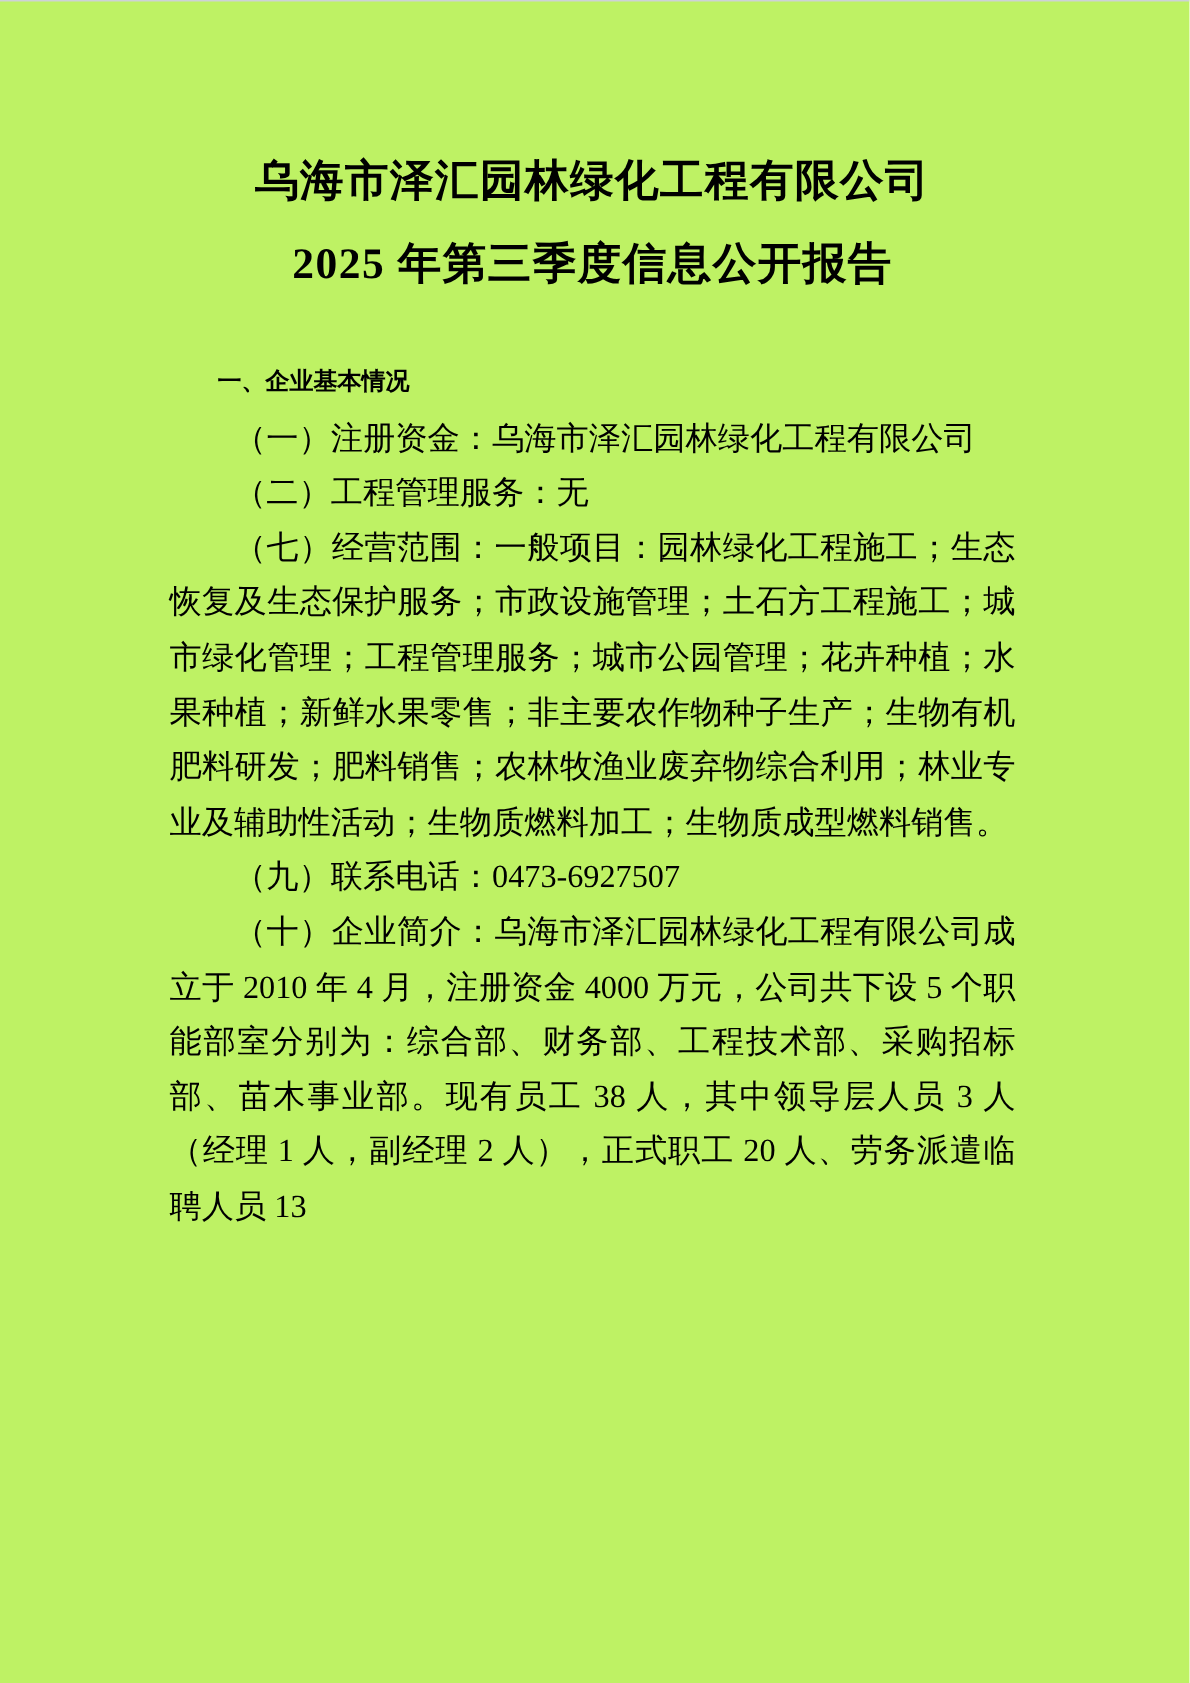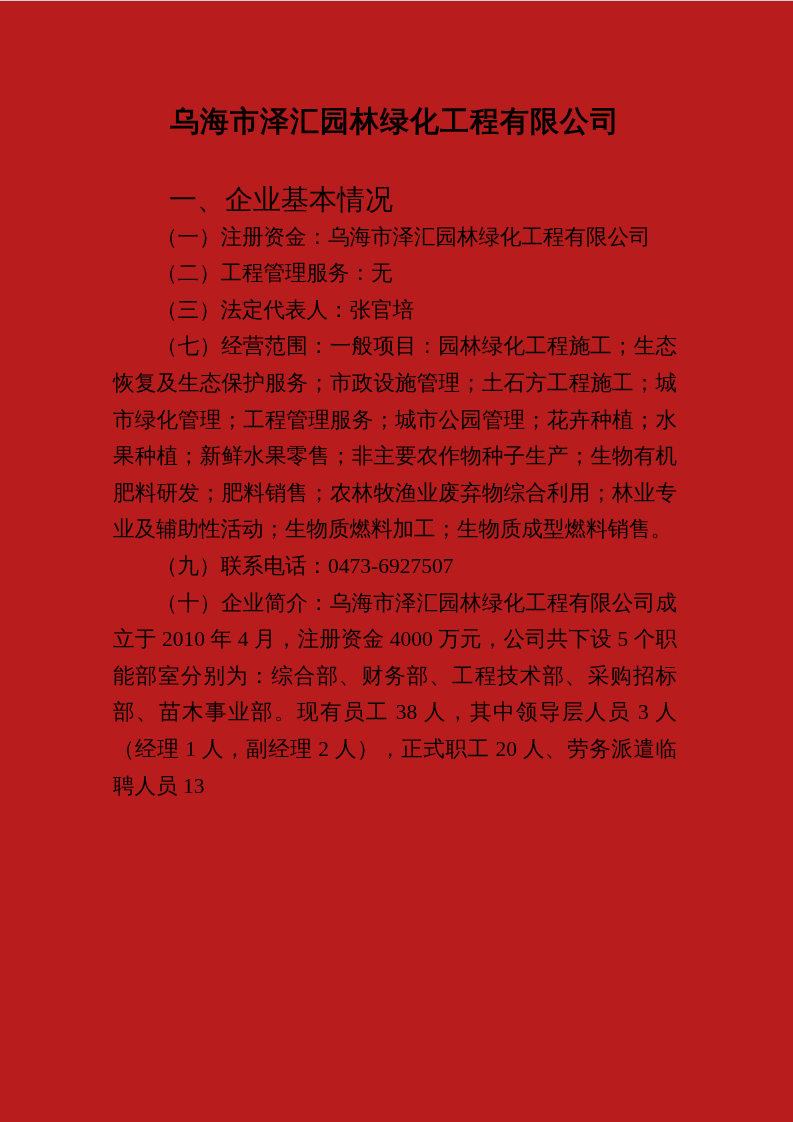--- a/index.html
+++ b/index.html
@@ -5,21 +5,21 @@
   html, body {
     margin: 0;
     padding: 0;
     background: #ffffff;
   }
   .page {
     position: relative;
     width: 793px;
     height: 1122px;
     margin: 0 auto;
-    background: #b91c1c;
+    background: #bef264;
     color: #000000;
     box-sizing: border-box;
     border-top: 1px solid #cdd2d6;
     overflow: hidden;
   }
   .content {
     box-sizing: border-box;
     padding: 93px 116px 0 113px;
   }
   .doc-title {
@@ -33,45 +33,45 @@
   .doc-body {
     margin-top: 33px;
     font-family: "Liberation Serif", "DejaVu Serif", serif;
     font-size: 21.5px;
     line-height: 36.6px;
     text-align: justify;
   }
   .section-heading {
     margin: 0;
     font-family: "Liberation Sans", "DejaVu Sans", sans-serif;
-    font-weight: normal;
-    font-size: 28px;
+    font-weight: bold;
+    font-size: 16px;
     line-height: 36.6px;
     text-indent: 2em;
   }
   .para {
     margin: 0;
     text-indent: 2em;
   }
 </style>
 </head>
 <body>
 
 <div class="page">
   <div class="content">
 
     <div class="doc-title">
       <div>乌海市泽汇园林绿化工程有限公司</div>
+      <div>2025 年第三季度信息公开报告</div>
     </div>
 
     <div class="doc-body">
       <h2 class="section-heading">一、企业基本情况</h2>
 
       <p class="para">（一）注册资金：乌海市泽汇园林绿化工程有限公司</p>
       <p class="para">（二）工程管理服务：无</p>
-      <p class="para">（三）法定代表人：张官培</p>
       <p class="para">（七）经营范围：一般项目：园林绿化工程施工；生态恢复及生态保护服务；市政设施管理；土石方工程施工；城市绿化管理；工程管理服务；城市公园管理；花卉种植；水果种植；新鲜水果零售；非主要农作物种子生产；生物有机肥料研发；肥料销售；农林牧渔业废弃物综合利用；林业专业及辅助性活动；生物质燃料加工；生物质成型燃料销售。</p>
       <p class="para">（九）联系电话：0473-6927507</p>
       <p class="para">（十）企业简介：乌海市泽汇园林绿化工程有限公司成立于 2010 年 4 月，注册资金 4000 万元，公司共下设 5 个职能部室分别为：综合部、财务部、工程技术部、采购招标部、苗木事业部。现有员工 38 人，其中领导层人员 3 人（经理 1 人，副经理 2 人），正式职工 20 人、劳务派遣临聘人员 13</p>
     </div>
 
   </div>
 </div>
 
 </body></html>

